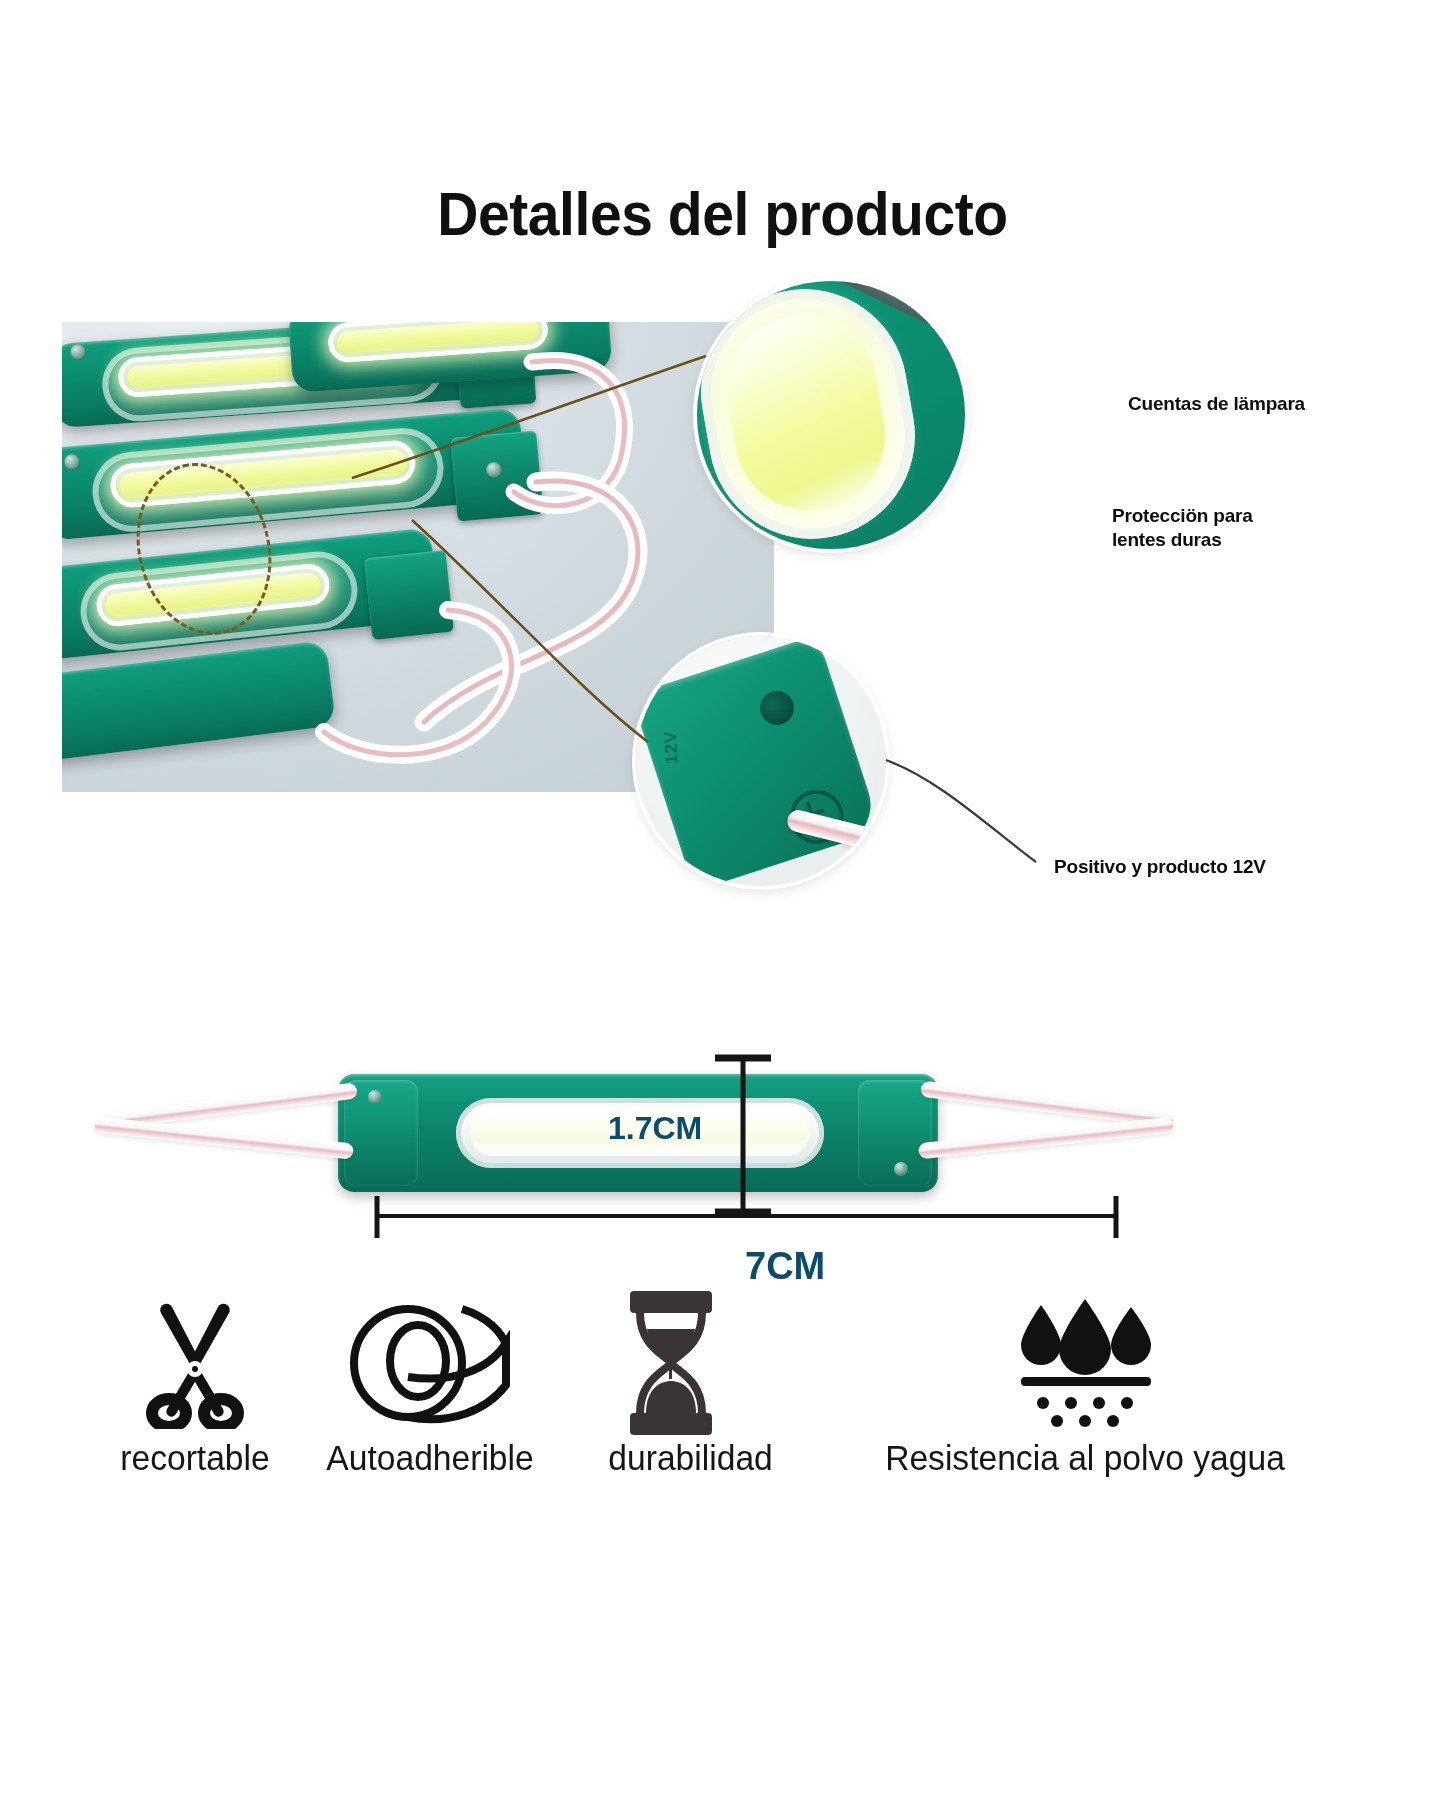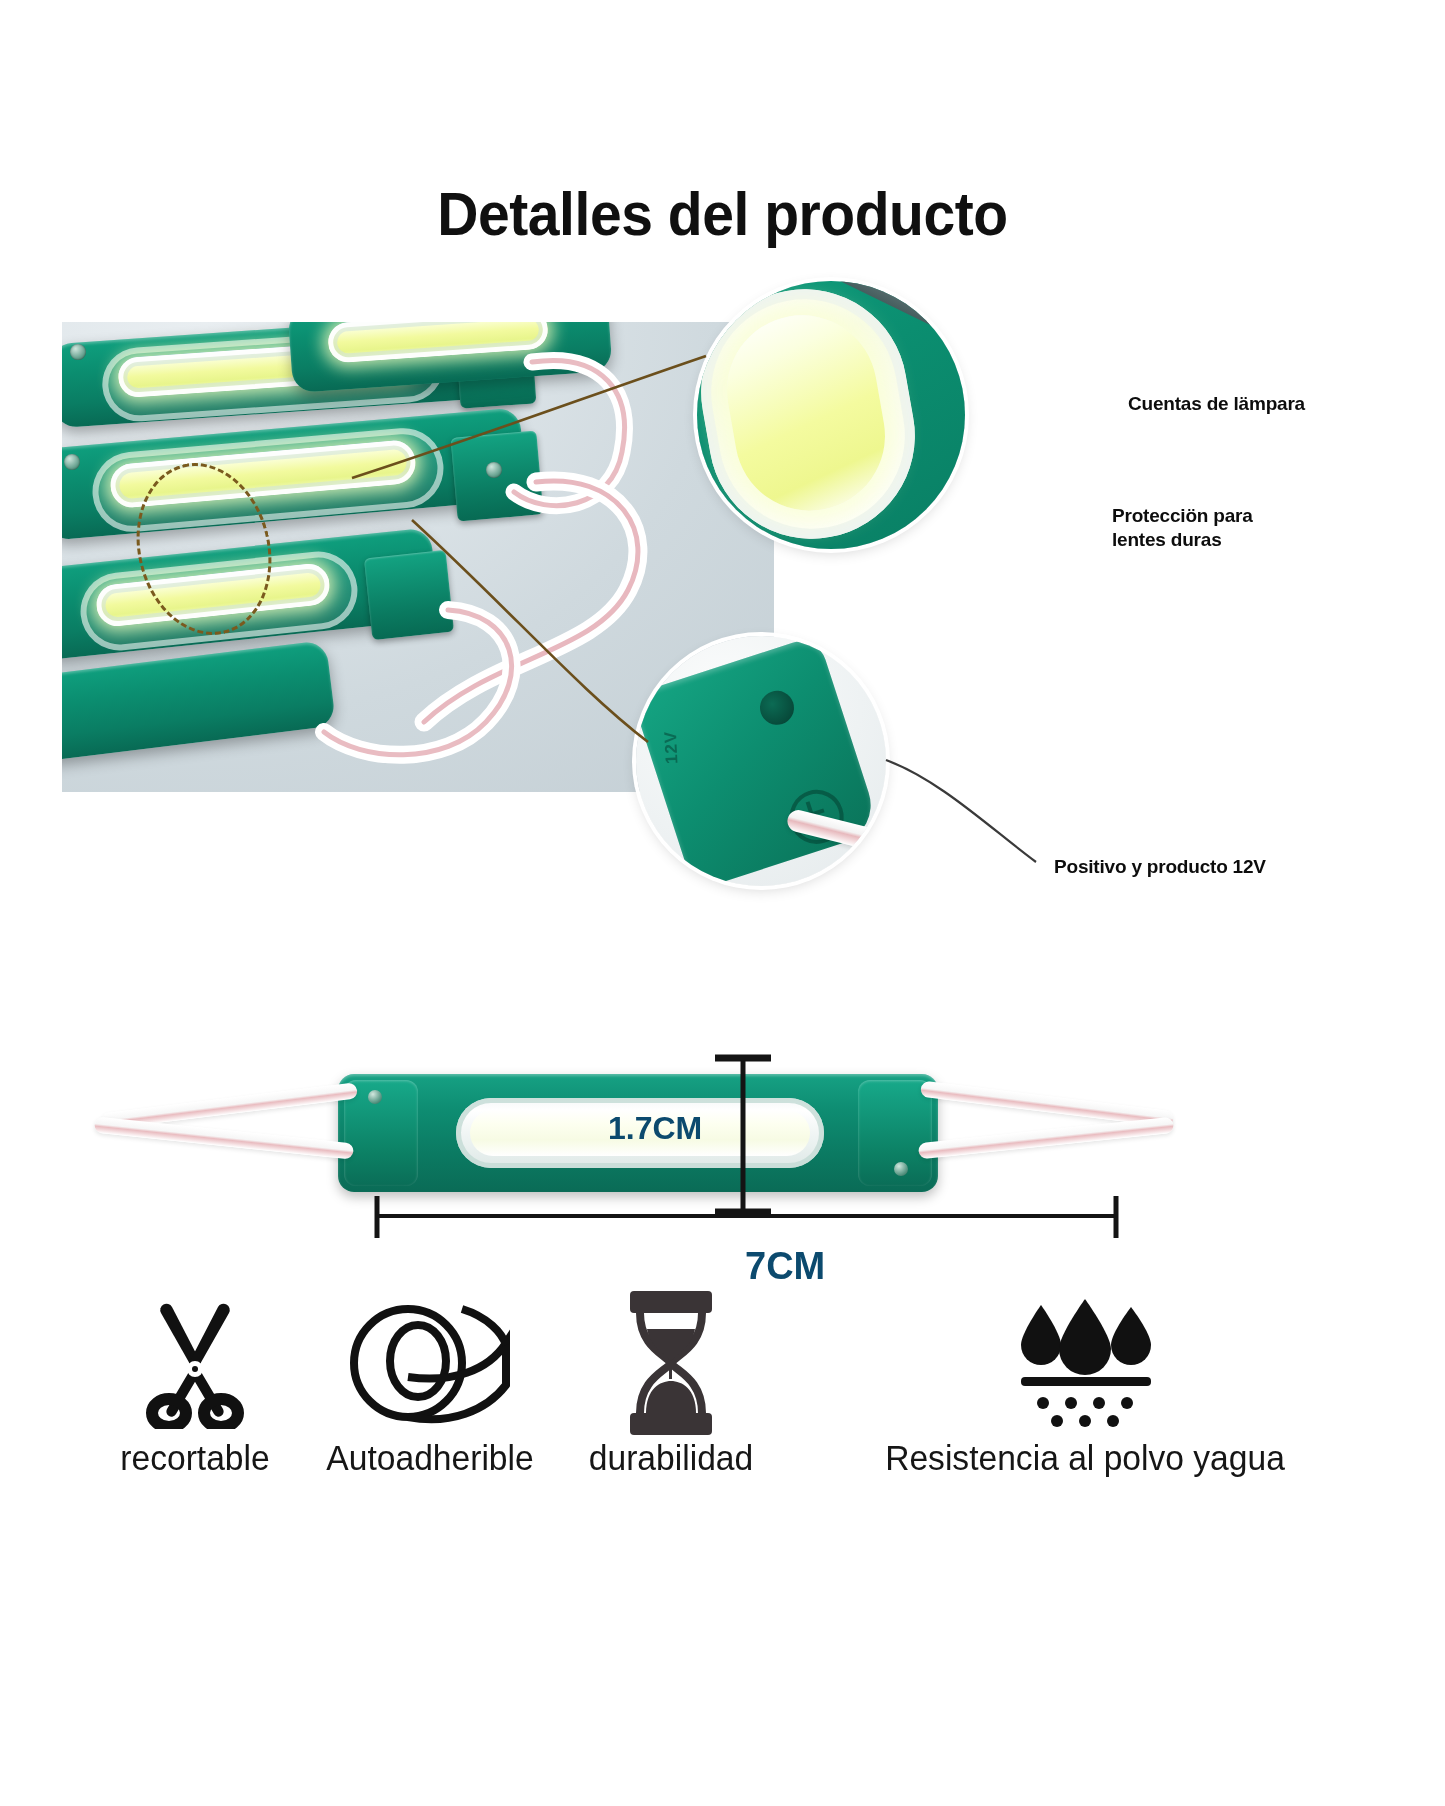--- a/index.html
+++ b/index.html
@@ -316,21 +316,21 @@
         <circle cx="62" cy="64" r="54"></circle>
         <ellipse cx="72" cy="62" rx="28" ry="36"></ellipse>
         <path d="M62 118 C 104 126, 140 112, 160 86 L160 44 C 142 72, 106 84, 62 78"></path>
         <path d="M116 10 C 142 18, 156 34, 160 46"></path>
       </g>
     </svg>
   </div>
   <div class="featlabel">Autoadherible</div>
 </div>
 
-<div class="feat" style="left:565px;top:1288px;width:212px;">
+<div class="feat" style="left:565px;top:1288px;width:212px;text-align:right;">
   <div class="featicon">
     <svg width="106" height="148" viewBox="0 0 106 148">
       <rect x="12" y="2" width="82" height="22" rx="4" fill="#3a3436"></rect>
       <rect x="12" y="124" width="82" height="22" rx="4" fill="#3a3436"></rect>
       <path d="M22 24 C 22 58, 48 66, 53 74 C 58 66, 84 58, 84 24" fill="none" stroke="#3a3436" stroke-width="8"></path>
       <path d="M22 124 C 22 90, 48 82, 53 74 C 58 82, 84 90, 84 124" fill="none" stroke="#3a3436" stroke-width="8"></path>
       <path d="M29 40 L77 40 C 74 58, 58 66, 53 72 C 48 66, 32 58, 29 40 Z" fill="#3a3436"></path>
       <path d="M28 124 C 28 100, 42 92, 53 92 C 64 92, 78 100, 78 124 Z" fill="#3a3436"></path>
       <rect x="51" y="72" width="3" height="18" fill="#3a3436"></rect>
     </svg>

